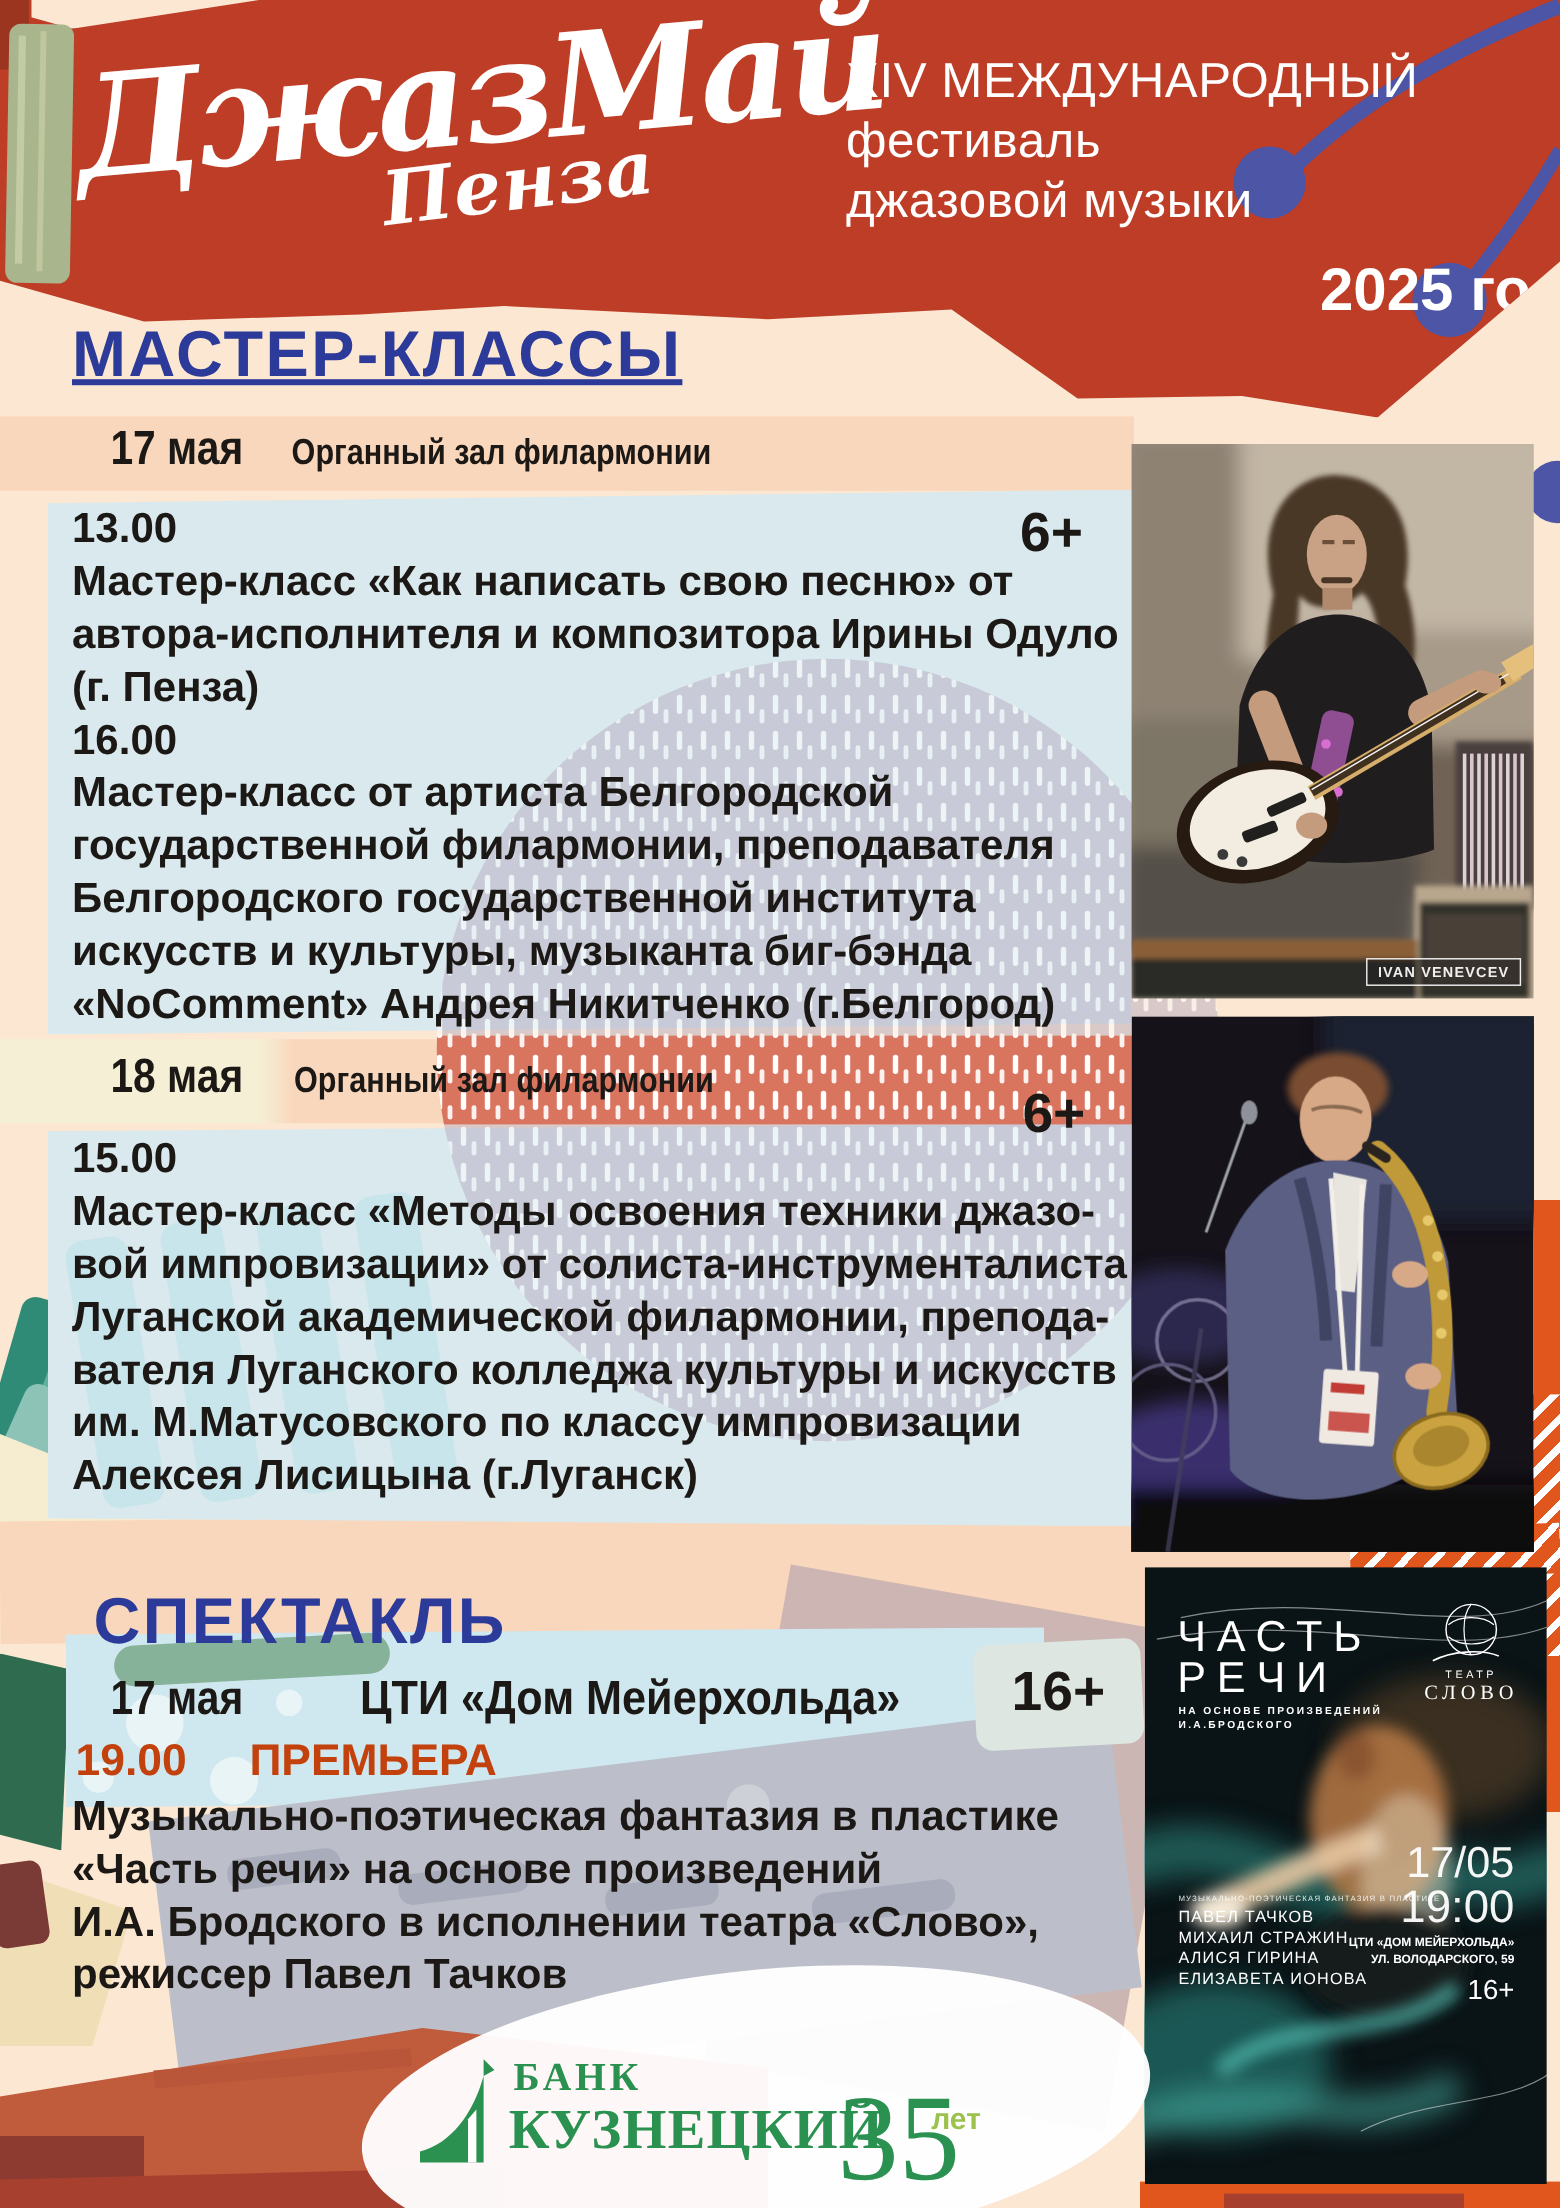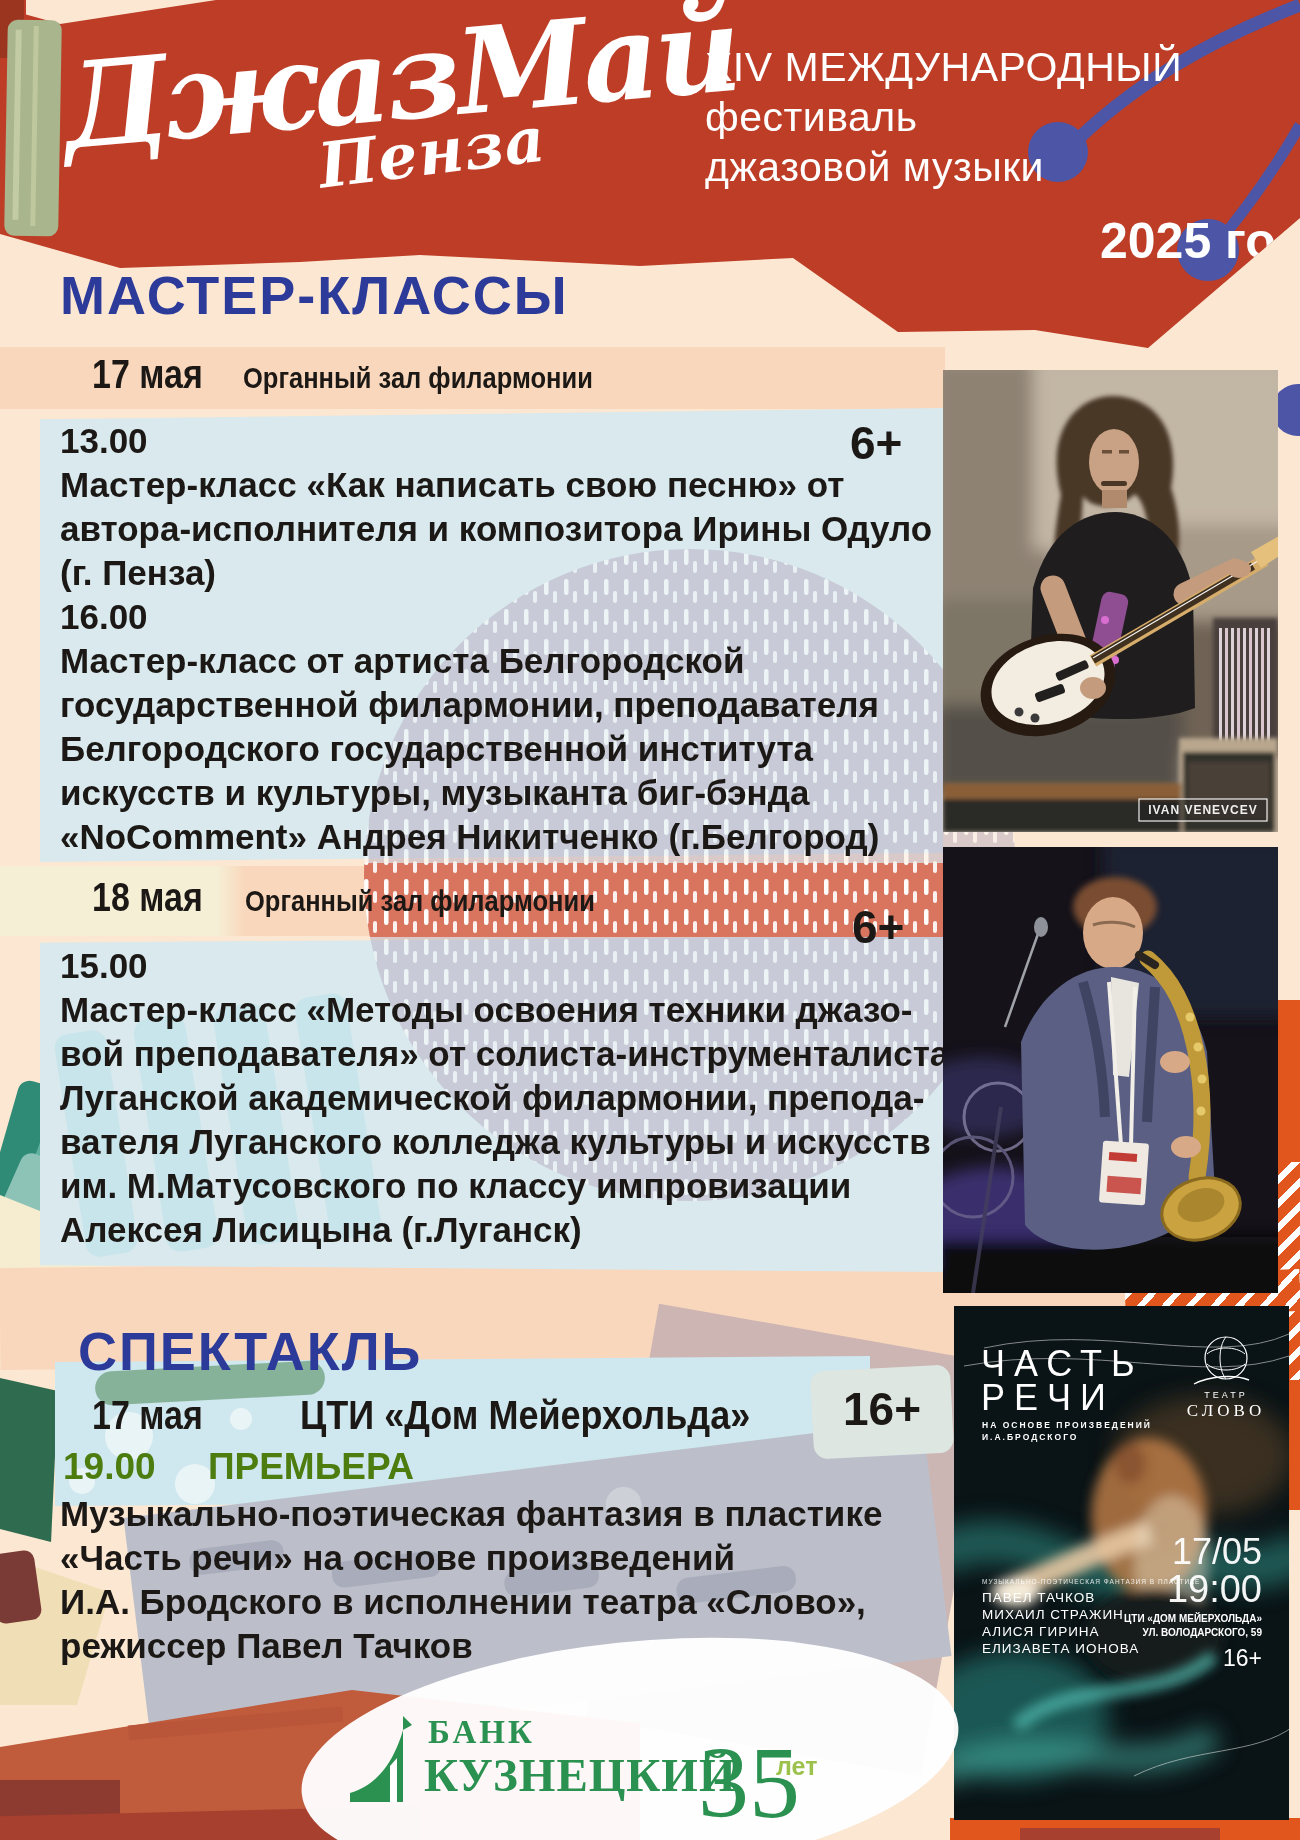--- a/index.html
+++ b/index.html
@@ -17,21 +17,21 @@
   .fest{left:705px;top:42px;color:#fff;font-size:41px;font-weight:400;line-height:50px;letter-spacing:.5px;}
   .year{left:1100px;top:212px;color:#fff;font-size:50px;font-weight:bold;}
   
   .h-blue{color:#2c3a99;font-weight:bold;font-size:54px;letter-spacing:2px;}
   .date-txt{font-size:40px;font-weight:bold;color:#1b1815;transform:scaleX(.85);transform-origin:left;}
   .venue-sm{font-size:30px;font-weight:bold;color:#1b1815;transform:scaleX(.85);transform-origin:left;}
   .venue-lg{font-size:40px;font-weight:bold;color:#1b1815;transform:scaleX(.9);transform-origin:left;}
   .panel{background:#d9e9ed;}
   .line{font-size:35px;line-height:44px;font-weight:bold;color:#1b1815;white-space:nowrap;}
   .age{font-size:46px;font-weight:bold;color:#1b1815;}
-  .time-row{font-size:37px;font-weight:bold;color:#4d7c0f;}
+  .time-row{font-size:37px;font-weight:bold;color:#c2410c;}
   .keybar{position:absolute;background:#c7e5eb;border-radius:14px;}
   .dot{position:absolute;border-radius:50%;background:rgba(255,255,255,.55);}
   .slabkey{position:absolute;background:#a9adbb;border-radius:12px;}
   
   .bank-w1{left:428px;top:1714px;color:#2a9150;font-family:"Liberation Serif",serif;font-weight:bold;font-size:33px;letter-spacing:3px;}
   .bank-w2{left:424px;top:1748px;color:#2a9150;font-family:"Liberation Serif",serif;font-weight:bold;font-size:47px;letter-spacing:1px;}
   .bank-num{left:698px;top:1688px;color:#2a9150;font-family:"Liberation Serif",serif;font-size:102px;font-weight:400;line-height:102px;margin-top:44px;}
   .bank-let{left:776px;top:1752px;color:#9cc24d;font-size:25px;font-weight:bold;}
 </style>
 </head>
@@ -97,21 +97,21 @@
     <div class="d logo-main nowrap">ДжазМай</div>
     <div class="d logo-sub nowrap">Пенза</div>
     <div class="d fest">
       <div class="nowrap">XIV МЕЖДУНАРОДНЫЙ</div>
       <div class="nowrap">фестиваль</div>
       <div class="nowrap">джазовой музыки</div>
     </div>
     <div class="d year nowrap">2025 год</div>
   </div>
 
-  <div class="d h-blue nowrap" style="left:60px;top:264px;">МАСТЕР-КЛАССЫ</div>
+  <div class="d h-blue nowrap" style="left:60px;top:264px;text-decoration:underline;">МАСТЕР-КЛАССЫ</div>
 
   <div class="d" style="left:0;top:347px;width:945px;height:62px;background:#f9d7bc;"></div>
 
   <div class="d panel" style="left:40px;top:408px;width:903px;height:454px;clip-path:polygon(0 2.5%,100% 0,100% 98%,0 100%);"></div>
 
   <div class="d" style="left:0;top:866px;width:943px;height:70px;background:linear-gradient(90deg,#f5efd5 0 23%,#f9d7bc 26% 100%);"></div>
 
   <div class="d panel" style="left:40px;top:936px;width:903px;height:336px;clip-path:polygon(0 2%,100% 0,100% 100%,0 98%);">
     <div class="keybar" style="left:30px;top:95px;width:52px;height:225px;transform:rotate(-9deg);"></div>
     <div class="keybar" style="left:110px;top:80px;width:52px;height:235px;transform:rotate(-9deg);"></div>
@@ -156,21 +156,21 @@
     <div class="line">искусств и культуры, музыканта биг-бэнда</div>
     <div class="line">«NoComment» Андрея Никитченко (г.Белгород)</div>
   </div>
 
   <div class="d date-txt nowrap" style="left:92px;top:875px;">18 мая</div>
   <div class="d venue-sm nowrap" style="left:245px;top:884px;">Органный зал филармонии</div>
   <div class="d age nowrap" style="left:852px;top:900px;">6+</div>
   <div class="d" style="left:60px;top:944px;">
     <div class="line">15.00</div>
     <div class="line">Мастер-класс «Методы освоения техники джазо-</div>
-    <div class="line">вой преподавателя» от солиста-инструменталиста</div>
+    <div class="line">вой импровизации» от солиста-инструменталиста</div>
     <div class="line">Луганской академической филармонии, препода-</div>
     <div class="line">вателя Луганского колледжа культуры и искусств</div>
     <div class="line">им. М.Матусовского по классу импровизации</div>
     <div class="line">Алексея Лисицына (г.Луганск)</div>
   </div>
 
   <div class="d h-blue nowrap" style="left:78px;top:1320px;">СПЕКТАКЛЬ</div>
   <div class="d date-txt nowrap" style="left:92px;top:1393px;">17 мая</div>
   <div class="d venue-lg nowrap" style="left:300px;top:1393px;">ЦТИ «Дом Мейерхольда»</div>
   <div class="d age nowrap" style="left:843px;top:1382px;">16+</div>

